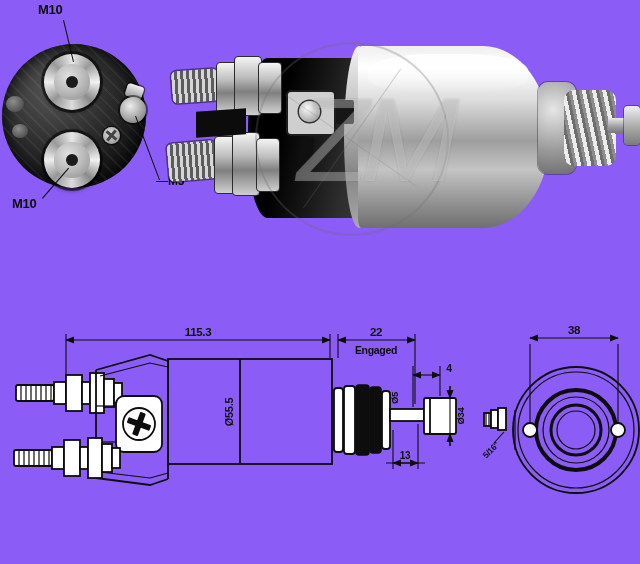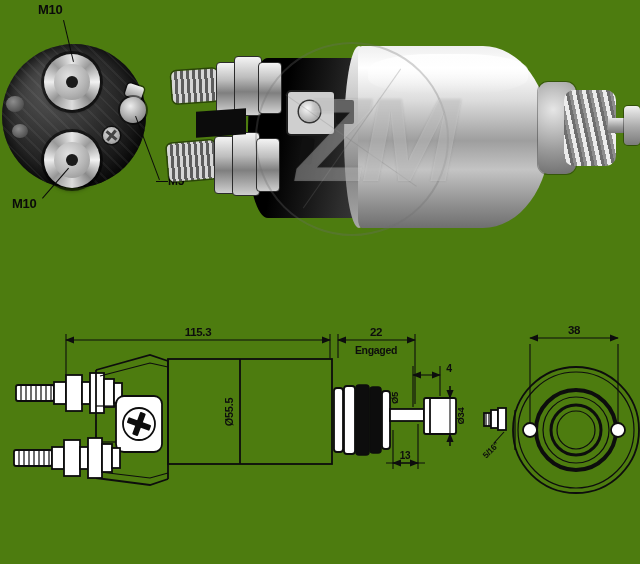--- a/index.html
+++ b/index.html
@@ -1,16 +1,16 @@
 <!DOCTYPE html>
 <html><head>
 <meta charset="utf-8">
 <style>
   html,body{margin:0;padding:0;background:#fff;}
-  #stage{position:relative;width:640px;height:564px;background:#4d7c0f;overflow:hidden;
+  #stage{position:relative;width:640px;height:564px;background:#8b5cf6;overflow:hidden;
          font-family:"Liberation Sans",sans-serif;color:#111;}
   .label{position:absolute;font-weight:bold;font-size:13px;letter-spacing:-0.3px;color:#0a0a0a;}
   .leader{position:absolute;height:0;border-top:1.6px solid #0a0a0a;transform-origin:0 0;}
 
   
   #front-view{position:absolute;left:0;top:8px;width:185px;height:212px;}
   .fv-circle{position:absolute;left:2px;top:36px;width:144px;height:144px;border-radius:50%;
     background:radial-gradient(circle at 35% 32%,#565656 0%,#2e2e2e 40%,#151515 70%,#000 100%);
     box-shadow:inset 0 0 18px #000;}
   .fv-texture{position:absolute;inset:0;border-radius:50%;
@@ -59,21 +59,21 @@
   .coils{position:absolute;left:396px;top:50px;width:52px;height:76px;border-radius:10px;
     background:repeating-linear-gradient(78deg,#8d8d8d 0 3px,#ececec 3px 7px,#6e6e6e 7px 10px);}
   .rod{position:absolute;left:440px;top:78px;width:24px;height:15px;
     background:linear-gradient(180deg,#e8e8e8,#9c9c9c 60%,#787878);}
   .rod-cap{position:absolute;left:456px;top:66px;width:16px;height:39px;border-radius:4px;
     background:linear-gradient(180deg,#f0f0f0,#a9a9a9 55%,#7b7b7b);box-shadow:0 0 0 1px rgba(0,0,0,.35);}
   .watermark{position:absolute;left:87px;top:2px;width:190px;height:190px;border-radius:50%;
     border:2px solid rgba(110,110,110,.30);pointer-events:none;}
   .watermark .wm-line{position:absolute;left:10px;top:94px;width:170px;height:0;border-top:1.5px solid rgba(110,110,110,.28);transform:rotate(-55deg);}
   .watermark .wm-line2{position:absolute;left:14px;top:96px;width:160px;height:0;border-top:1.5px solid rgba(110,110,110,.22);transform:rotate(35deg);}
-  .watermark .wm-text{position:absolute;left:40px;top:28px;font-size:118px;font-weight:bold;font-style:italic;
+  .watermark .wm-text{position:absolute;left:40px;top:28px;font-size:118px;font-weight:normal;font-style:italic;
     color:rgba(235,235,235,.30);text-shadow:0 0 2px rgba(90,90,90,.25);letter-spacing:-8px;text-align:right;}
 
   
   #tech-drawing{position:absolute;left:0;top:312px;width:640px;height:252px;}
   svg text{font-family:"Liberation Sans",sans-serif;fill:#0d0d0d;font-weight:bold;letter-spacing:-0.3px;}
   .dim{stroke:#0d0d0d;stroke-width:1.1;fill:none;}
   .out{stroke:#0d0d0d;stroke-width:1.8;fill:none;}
   .outw{stroke:#0d0d0d;stroke-width:1.8;fill:#fff;}
   .outb{stroke:#0d0d0d;stroke-width:1.6;fill:#0d0d0d;}
   .thin{stroke:#0d0d0d;stroke-width:1.2;fill:none;}

